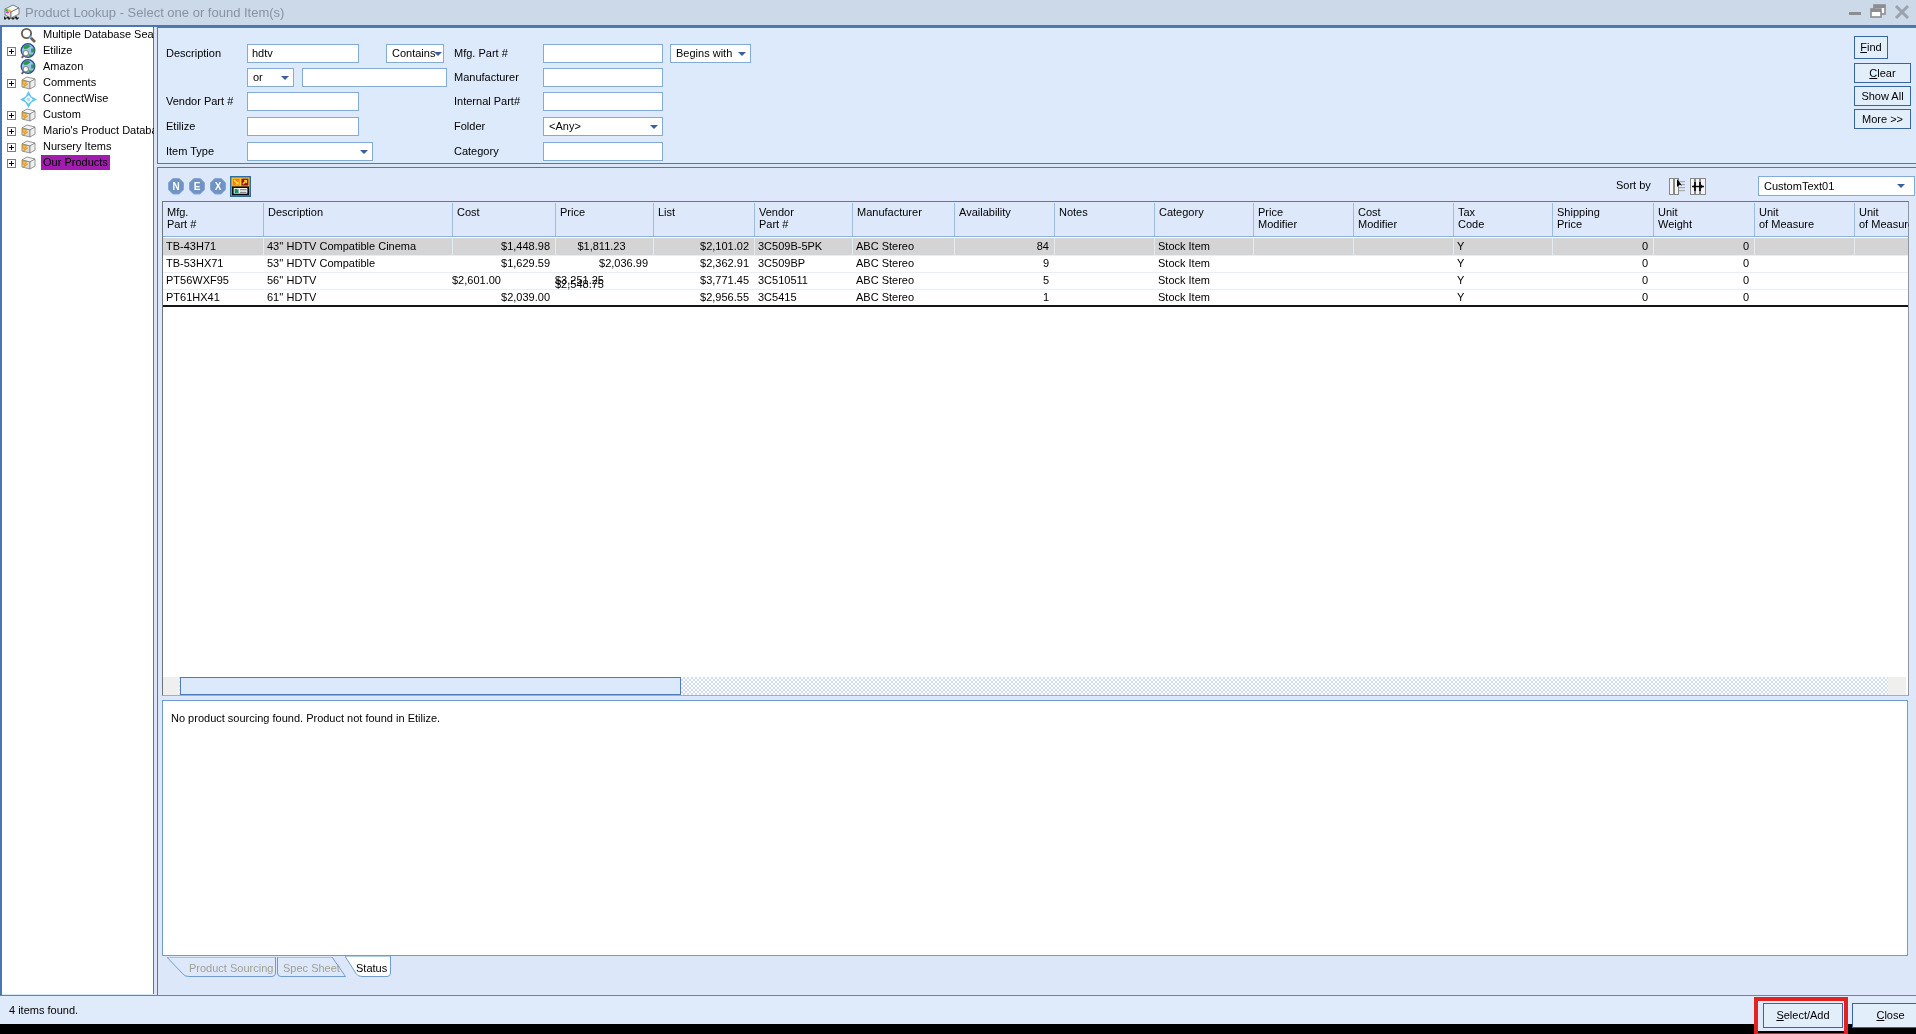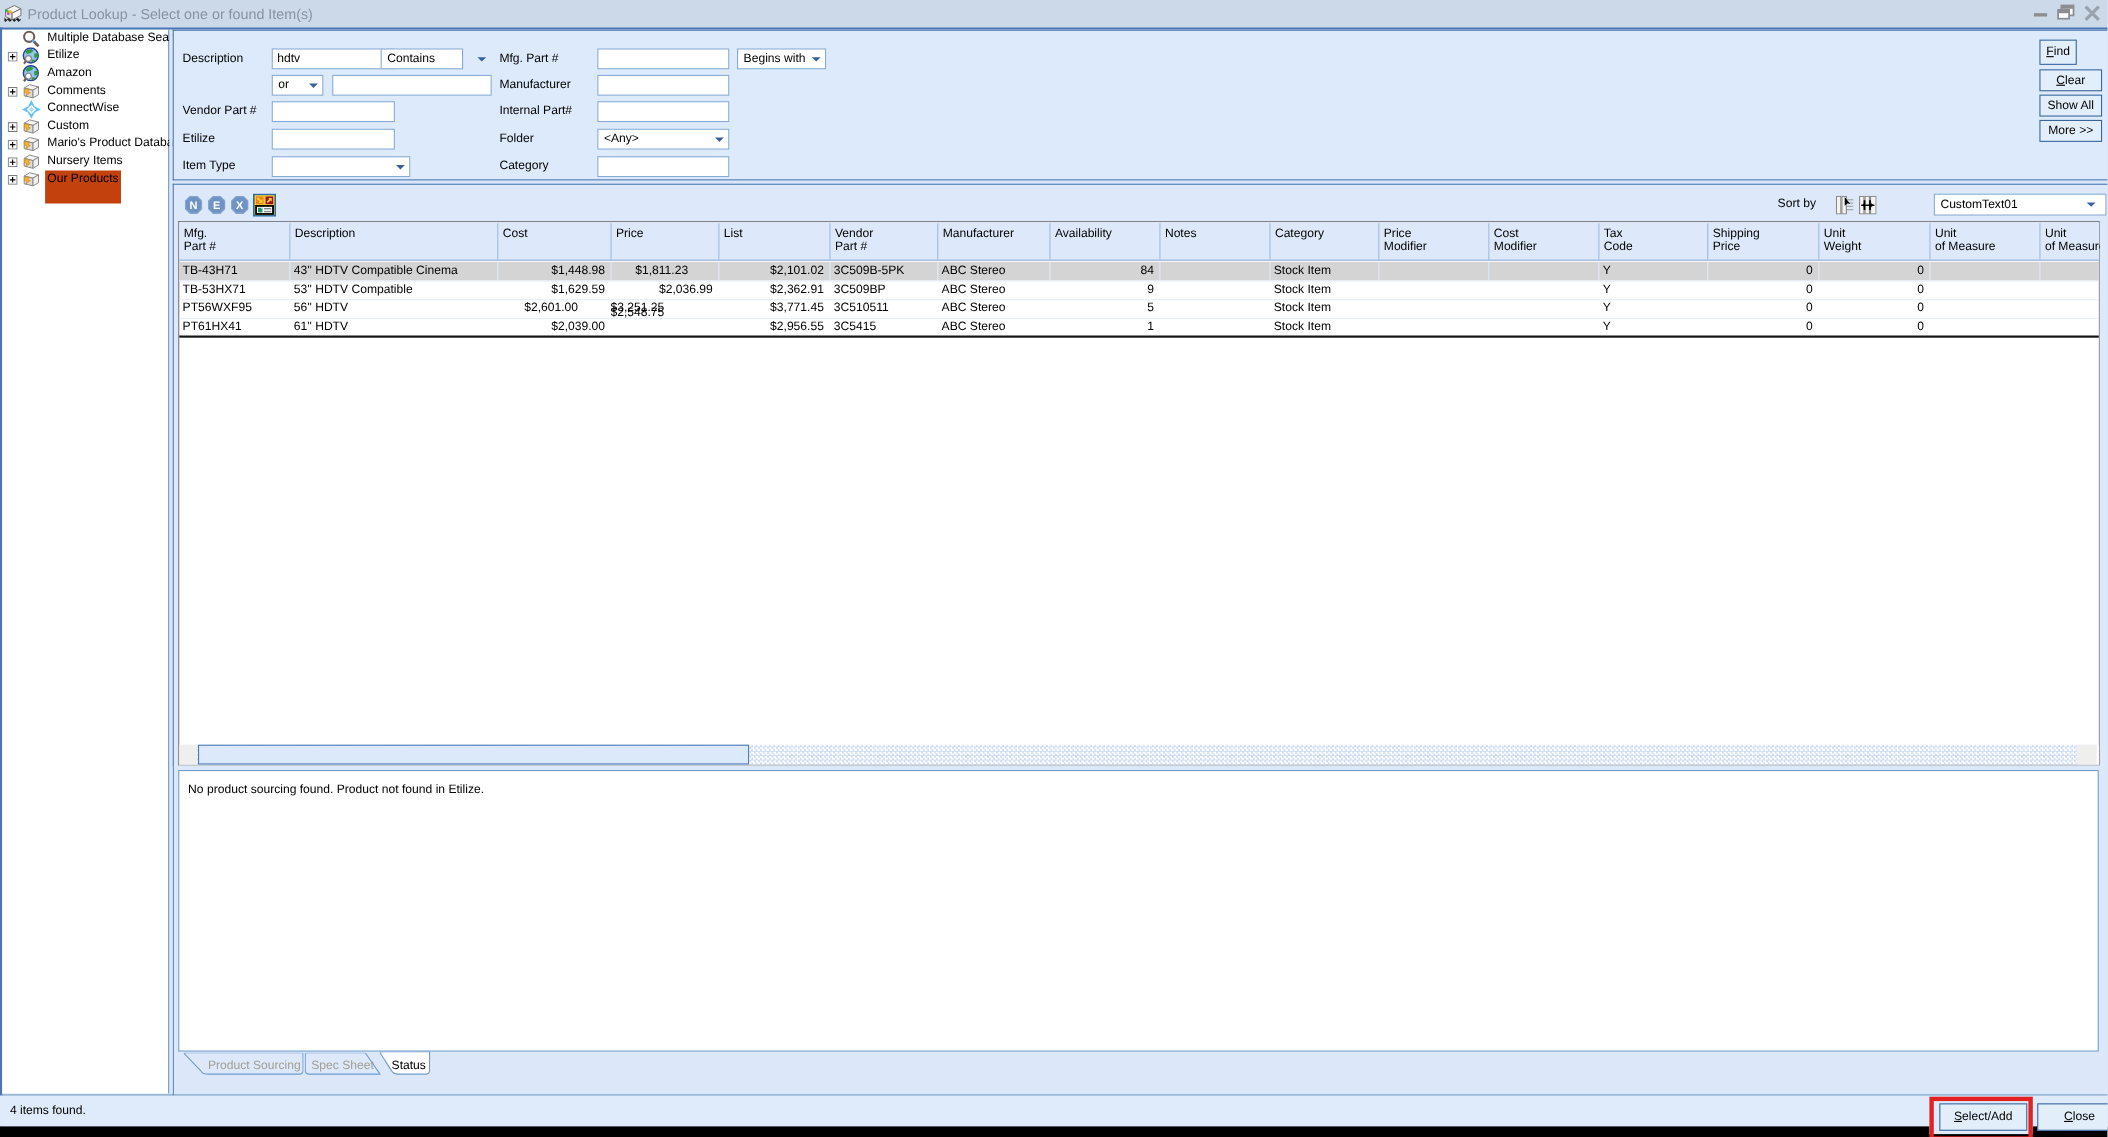--- a/index.html
+++ b/index.html
@@ -126,26 +126,26 @@
 <rect x="0.5" y="0.5" width="8" height="8" fill="#fff" stroke="#7d7d7d"></rect>
 <line x1="2" y1="4.5" x2="7" y2="4.5" stroke="#000"></line>
 <line x1="4.5" y1="2" x2="4.5" y2="7" stroke="#000"></line>
 </svg>
 <svg class="abs" style="left:20px;top:155px" width="17" height="17" viewBox="0 0 17 17">
 <polygon points="2,5 7,2 15,4 10,7" fill="#f4f4f4" stroke="#8a8a8a" stroke-width="0.9"></polygon>
 <polygon points="2,5 10,7 10,14 2,12" fill="#dcdcdc" stroke="#8a8a8a" stroke-width="0.9"></polygon>
 <polygon points="10,7 15,4 15,11 10,14" fill="#f0f0f0" stroke="#8a8a8a" stroke-width="0.9"></polygon>
 <polygon points="2.6,5.6 6.8,6.6 5.4,8.6 7.6,9.2 3.2,12.6 4.6,9.6 2.4,9" fill="#fab734" stroke="#c8860e" stroke-width="0.6"></polygon>
 </svg>
-<div class="abs" style="left:41px;top:155px;height:30px;line-height:15px;padding:0 2px;white-space:nowrap;background:#c2410c">Our Products</div>
+<div class="abs" style="left:41px;top:155px;height:15px;line-height:15px;padding:0 2px;white-space:nowrap;background:#a21caf">Our Products</div>
 <div class="abs" style="left:154px;top:27px;width:3px;height:967px;background:#d9e6f7"></div>
 <div class="abs" style="left:157px;top:27px;width:1759px;height:137px;background:#ddeafb;border:1px solid #4d7ab2;border-right:none"></div>
 <div class="lbl" style="left:166px;top:47px">Description</div>
 <div class="inp" style="left:247px;top:44px;width:112px;height:19px">hdtv</div>
-<div class="cmb" style="left:346px;top:44px;width:75px;height:19px">Contains</div>
+<div class="cmb" style="left:386px;top:44px;width:58px;height:19px">Contains</div>
 <div class="arr" style="left:434px;top:52px"></div>
 <div class="lbl" style="left:454px;top:47px">Mfg. Part #</div>
 <div class="inp" style="left:543px;top:44px;width:120px;height:19px"></div>
 <div class="cmb" style="left:670px;top:44px;width:81px;height:19px">Begins with</div>
 <div class="arr" style="left:738px;top:52px"></div>
 <div class="cmb" style="left:247px;top:68px;width:47px;height:19px">or</div>
 <div class="arr" style="left:281px;top:76px"></div>
 <div class="inp" style="left:302px;top:68px;width:145px;height:19px"></div>
 <div class="lbl" style="left:454px;top:71px">Manufacturer</div>
 <div class="inp" style="left:543px;top:68px;width:120px;height:19px"></div>
@@ -291,21 +291,21 @@
 <div class="cell" style="left:653px;top:255px;width:96px;text-align:right">$2,362.91</div>
 <div class="cell" style="left:758px;top:255px;width:93px">3C509BP</div>
 <div class="cell" style="left:856px;top:255px;width:97px">ABC Stereo</div>
 <div class="cell" style="left:954px;top:255px;width:95px;text-align:right">9</div>
 <div class="cell" style="left:1158px;top:255px;width:94px">Stock Item</div>
 <div class="cell" style="left:1457px;top:255px;width:94px">Y</div>
 <div class="cell" style="left:1552px;top:255px;width:96px;text-align:right">0</div>
 <div class="cell" style="left:1653px;top:255px;width:96px;text-align:right">0</div>
 <div class="cell" style="left:166px;top:272px;width:96px">PT56WXF95</div>
 <div class="cell" style="left:267px;top:272px;width:184px">56'' HDTV</div>
-<div class="cell" style="left:452px;top:272px;width:98px;text-align:center">$2,601.00</div>
+<div class="cell" style="left:452px;top:272px;width:98px;text-align:left">$2,601.00</div>
 <div class="cell" style="left:555px;top:272px;width:93px;text-align:left">$3,251.25</div>
 <div class="cell" style="left:653px;top:272px;width:96px;text-align:right">$3,771.45</div>
 <div class="cell" style="left:758px;top:272px;width:93px">3C510511</div>
 <div class="cell" style="left:856px;top:272px;width:97px">ABC Stereo</div>
 <div class="cell" style="left:954px;top:272px;width:95px;text-align:right">5</div>
 <div class="cell" style="left:1158px;top:272px;width:94px">Stock Item</div>
 <div class="cell" style="left:1457px;top:272px;width:94px">Y</div>
 <div class="cell" style="left:1552px;top:272px;width:96px;text-align:right">0</div>
 <div class="cell" style="left:1653px;top:272px;width:96px;text-align:right">0</div>
 <div class="cell" style="left:166px;top:289px;width:96px">PT61HX41</div>

